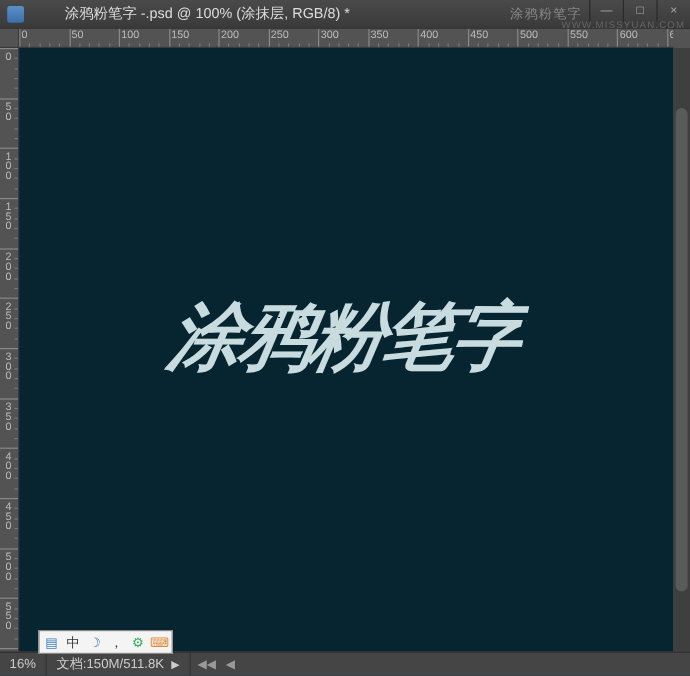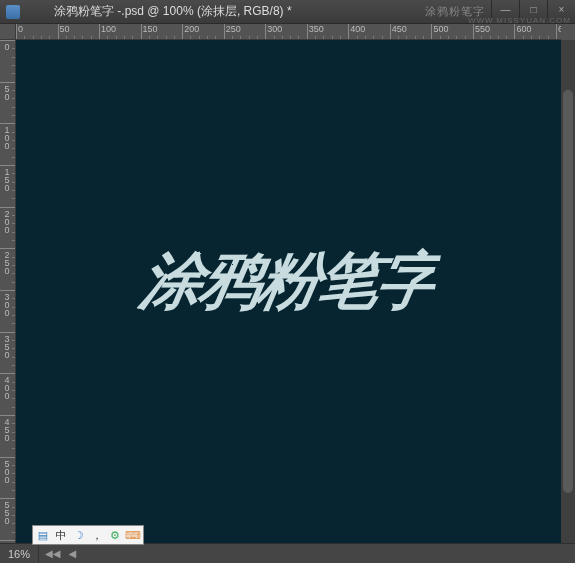--- a/index.html
+++ b/index.html
@@ -351,17 +351,21 @@
   <div class="ime-btn" style="color:#3a7fc4">☽</div>
   <div class="ime-btn" style="color:#333">，</div>
   <div class="ime-btn" style="color:#3aaf5a">⚙</div>
   <div class="ime-btn" style="color:#e08a3a">⌨</div>
 </div>
 
 <div class="statusbar">
   <div class="status-seg">
     <span>16%</span>
   </div>
+  <div class="status-seg">
+    <span>文档:150M/511.8K</span>
+    <span style="margin-left:6px;font-size:9px">▶</span>
+  </div>
   <div class="status-nav">
     <span class="nav-arrow">◀◀</span>
     <span class="nav-arrow">◀</span>
   </div>
 </div>
 
 </body></html>

